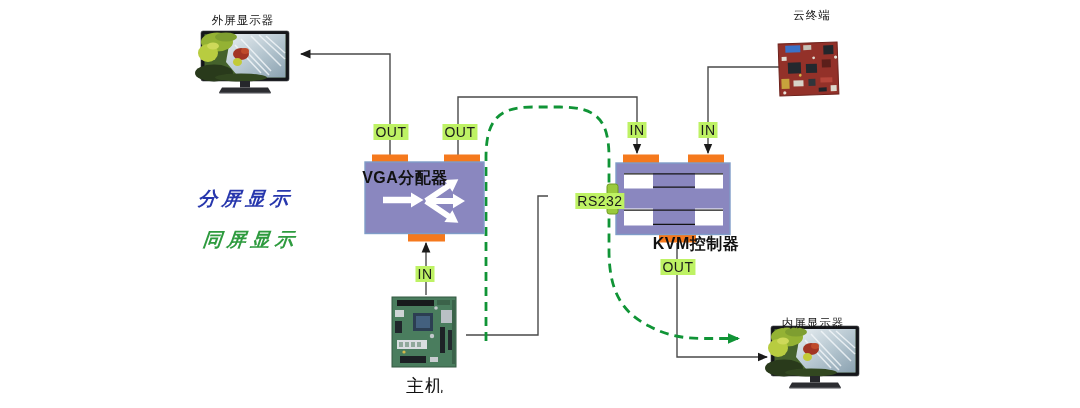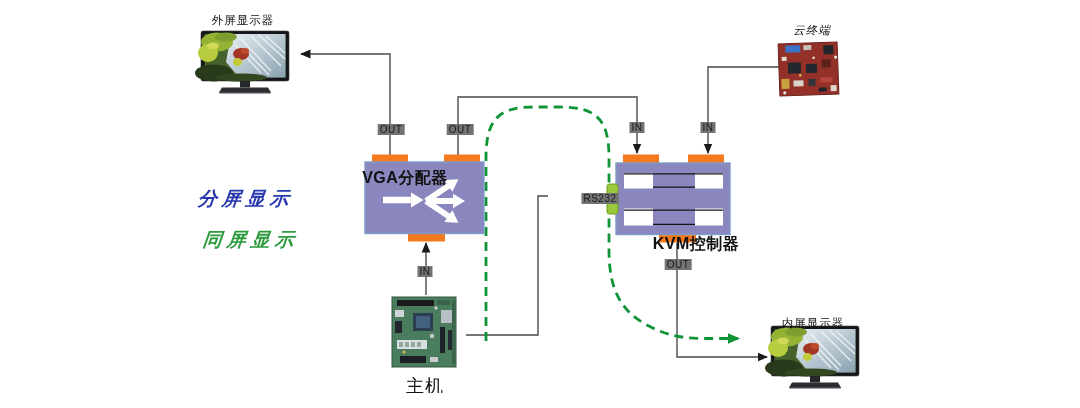--- a/index.html
+++ b/index.html
@@ -1,21 +1,21 @@
 <!DOCTYPE html>
 <html style="--device-box: #8a87bf; --device-box-edge: #7f9cc8; --port-connector: #f5791d; --serial-connector: #9aca3c; --signal-line: #4a4a4a; --same-screen-path: #109436; --split-label: #2737ad; --same-label: #2e9b3f;"><head>
 <meta charset="utf-8">
 <style>
   html,body{margin:0;padding:0;background:#fff;}
   #stage{position:relative;width:1080px;height:393px;background:#fff;overflow:hidden;
          font-family:"Liberation Sans",sans-serif;}
   #diagram-svg{position:absolute;left:0;top:0;}
   .lbl{position:absolute;color:#111;white-space:nowrap;transform:translateX(-50%);}
   .dev-lbl{font-size:11.5px;letter-spacing:1px;}
-  .port-lbl{font-size:10px;background:#737373;padding:0 2px;letter-spacing:0.5px;color:#1a1a1a;text-align:center;}
+  .port-lbl{font-size:14px;background:#bef264;padding:0 2px;letter-spacing:0.5px;color:#1a1a1a;text-align:center;}
   .box-lbl{font-size:16px;font-weight:bold;letter-spacing:0.5px;}
   .legend-lbl{font-size:19px;font-weight:bold;font-style:italic;
               font-family:"DejaVu Serif",serif;letter-spacing:5px;
               transform:translateX(-50%) skewX(-6deg);}
   #legend-split{color:var(--split-label,#2737ad);}
   #legend-same{color:var(--same-label,#2e9b3f);}
 </style>
 </head>
 <body>
 
@@ -148,21 +148,21 @@
       <rect x="430" y="357" width="8" height="5" fill="#c8cdd0"></rect>
       <circle cx="432" cy="336" r="2.2" fill="#c2c8cb"></circle>
       <circle cx="436" cy="308" r="1.8" fill="#c2c8cb"></circle>
       <circle cx="404" cy="352" r="1.6" fill="#d8b84a"></circle>
       <rect x="452" y="300" width="3" height="64" fill="#3b634a"></rect>
     </g>
   </svg>
 
   <div class="lbl dev-lbl" id="lbl-external" style="left:243px;top:13px;">外屏显示器</div>
 
-  <div class="lbl dev-lbl" id="lbl-cloud" style="left:812px;top:23px;font-style:italic;">云终端</div>
+  <div class="lbl dev-lbl" id="lbl-cloud" style="left:812px;top:8px;">云终端</div>
 
   <div class="lbl box-lbl" id="lbl-vga" style="left:405px;top:168px;">VGA分配器</div>
 
   <div class="lbl box-lbl" id="lbl-kvm" style="left:696px;top:193px;margin-top:41px;">KVM控制器</div>
 
   <div class="lbl dev-lbl" id="lbl-host" style="left:425px;top:374px;font-size:18px;">主机</div>
 
   <div class="lbl dev-lbl" id="lbl-internal" style="left:813px;top:308px;margin-top:8px;">内屏显示器</div>
 
   <div class="lbl port-lbl" style="left:391px;top:124px;">OUT</div>

